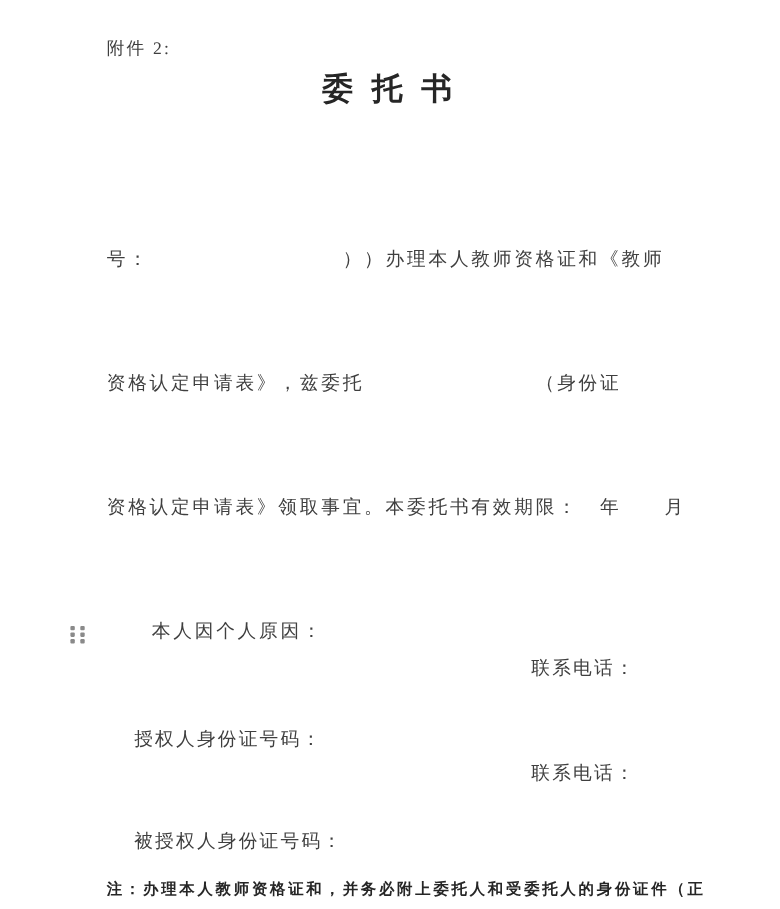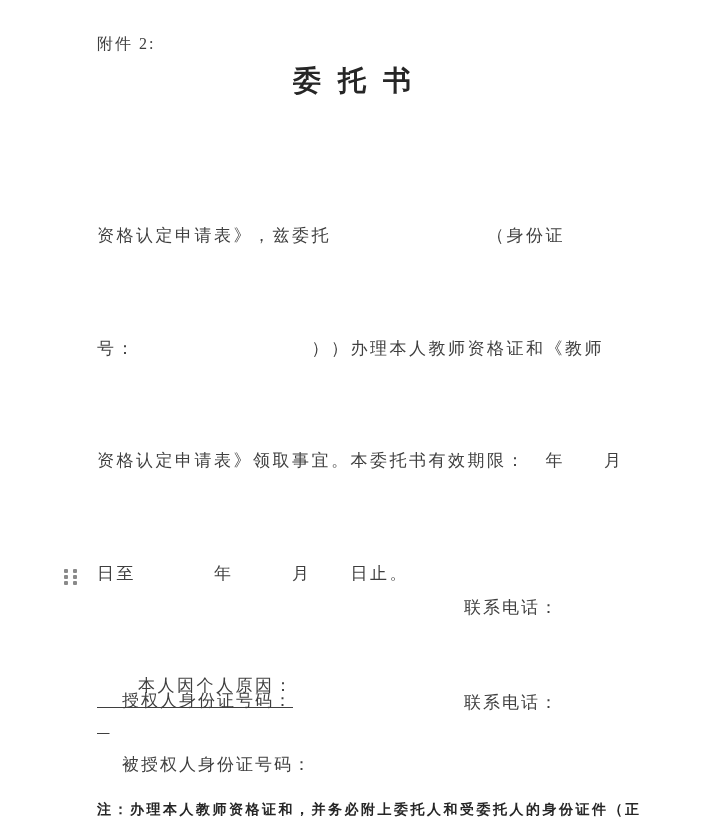--- a/index.html
+++ b/index.html
@@ -74,26 +74,26 @@
     left: 97px;
     width: 545px;
     font-size: 17px;
     letter-spacing: 2px;
     line-height: 26px;
     white-space: pre;
     color: #3f3f3f;
   }
   .sig-row .phone {
     position: absolute;
-    left: 367px;
+    left: 386px;
     top: 0;
     text-align: right;
   }
   .row-auth-sign { top: 595px; }
-  .row-auth-id   { top: 662px; text-decoration: underline; }
+  .row-auth-id   { top: 633px; }
   .row-trust-sign{ top: 690px; }
   .row-trust-id  { top: 726px; }
 
   .note {
     position: absolute;
     left: 97px;
     top: 755px;
     width: 595px;
     font-size: 14px;
     font-weight: bold;
@@ -106,24 +106,23 @@
 </head>
 <body>
 
 <div class="page">
 
   <div class="attachment">附件 2:</div>
 
   <h1 class="title">委 托 书</h1>
 
   <div class="body">
+    <div class="line">号：　　　　　　　　　））办理本人教师资格证和《教师</div>
     <div class="line">资格认定申请表》，兹委托　　　　　　　　（身份证</div>
-    <div class="line">号：　　　　　　　　　））办理本人教师资格证和《教师</div>
     <div class="line">资格认定申请表》领取事宜。本委托书有效期限：　年　　月</div>
-    <div class="line">日至　　　　年　　　月　　日止。</div>
     <div class="line indent">本人因个人原因：</div>
     
     
     
     
     
   </div>
 
   <div class="drag-handle">
     <span></span>

